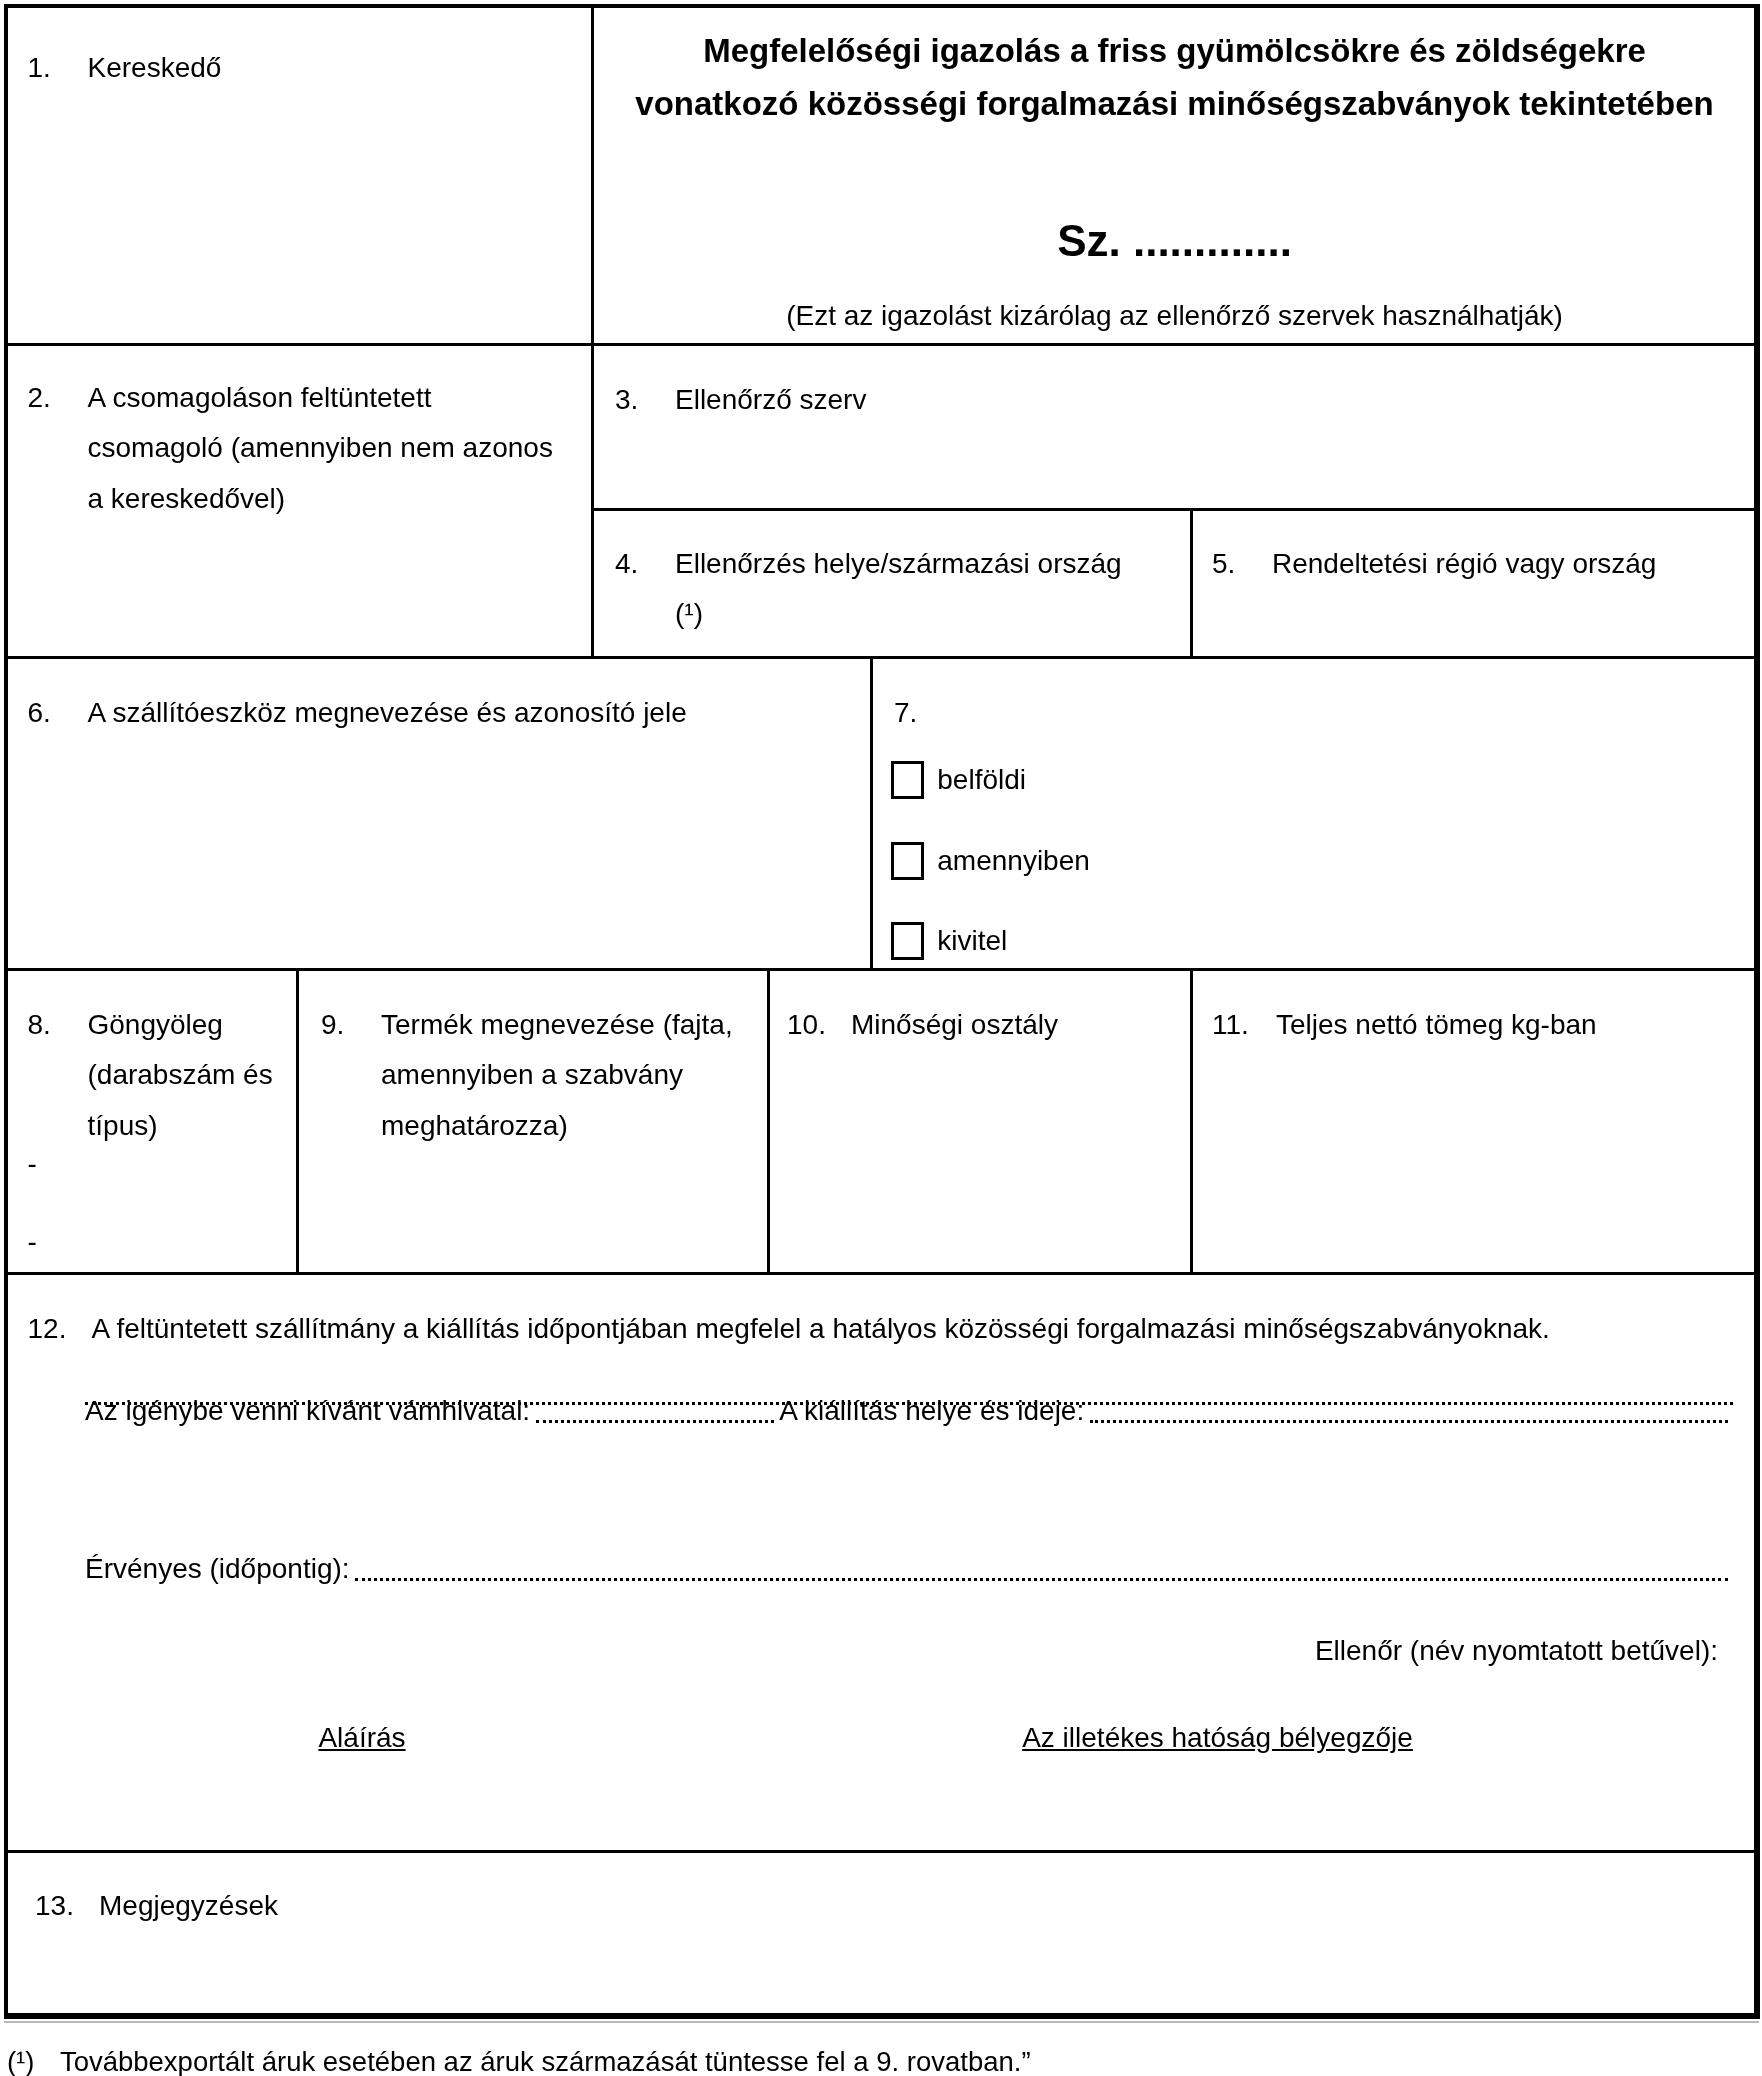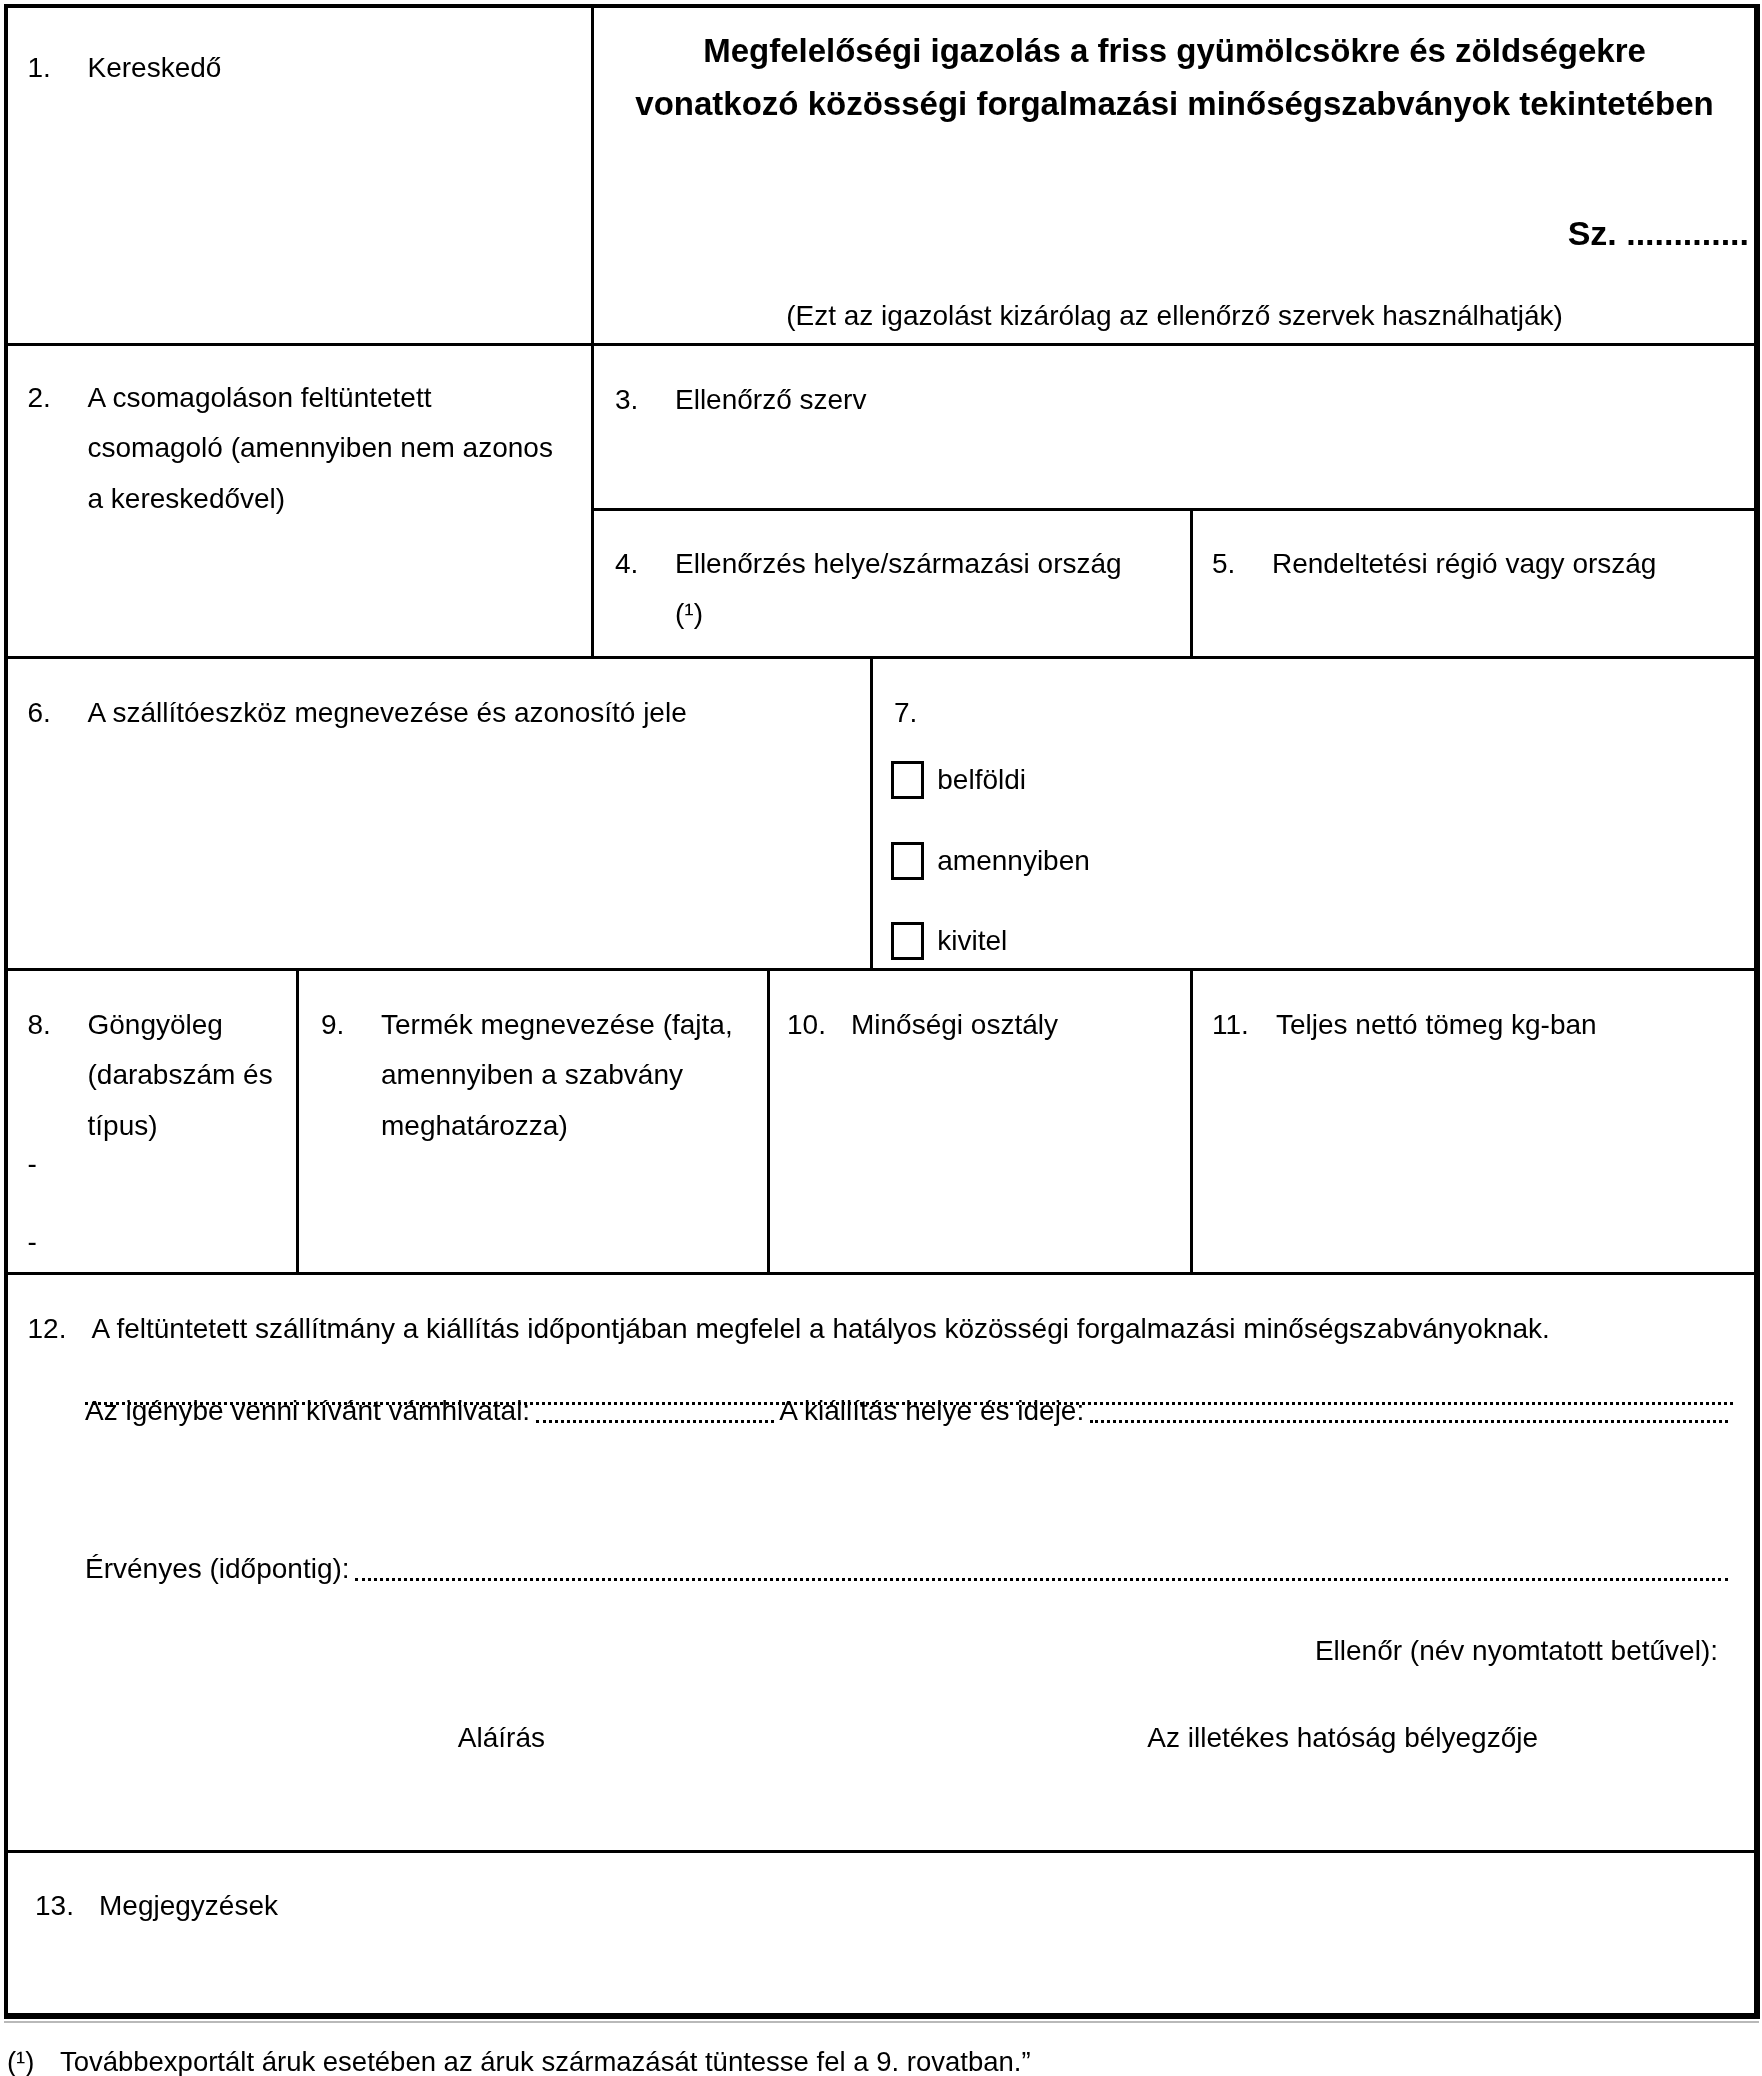--- a/index.html
+++ b/index.html
@@ -18,33 +18,33 @@
   .ln{position:absolute;background:#000;}
   .ln.gray{background:#b9b9b9;}
   
   .item{position:absolute;display:flex;align-items:flex-start;line-height:1.8;}
   .no{flex:0 0 60px;}
   .no.wide{flex:0 0 64px;}
   .lbl{flex:1 1 auto;}
   
   .title-wrap{position:absolute;left:600px;top:25px;width:1149px;text-align:center;}
   .title{margin:0 auto;max-width:1099px;font-weight:bold;font-size:33px;line-height:1.6;}
-  .serial{position:absolute;left:600px;top:211px;width:1149px;text-align:right;font-weight:bold;font-size:34px;}
+  .serial{position:absolute;left:600px;top:211px;width:1149px;text-align:center;font-weight:bold;font-size:44px;}
   .note{position:absolute;left:600px;top:297px;width:1149px;text-align:center;font-size:28px;}
   
   .opt{position:absolute;left:891px;display:flex;align-items:center;}
   .chk{width:26.6px;height:32px;border:3.2px solid #000;margin-right:13.7px;flex:0 0 auto;background:#fff;}
   
   .row{position:absolute;display:flex;align-items:flex-end;}
   .leader{border-bottom:3.2px dotted #000;margin:0 5.5px 6.4px 5.5px;}
   .leader.grow{flex:1 1 auto;}
   .leader.fix{flex:0 0 238px;}
   .row .t{flex:0 0 auto;margin-bottom:0;}
   .dotline{position:absolute;border-top:3.2px dotted #000;height:0;}
-  .center-lbl{position:absolute;text-align:right;}
+  .center-lbl{position:absolute;text-align:center;text-decoration:underline;}
   .dash{position:absolute;left:27.5px;}
   
   .fn{position:absolute;left:6.9px;top:2043px;width:1694px;display:flex;font-size:27.5px;}
   .fn-marker{flex:0 0 53px;}
 </style>
 </head>
 <body>
 
 <div class="page">
 

